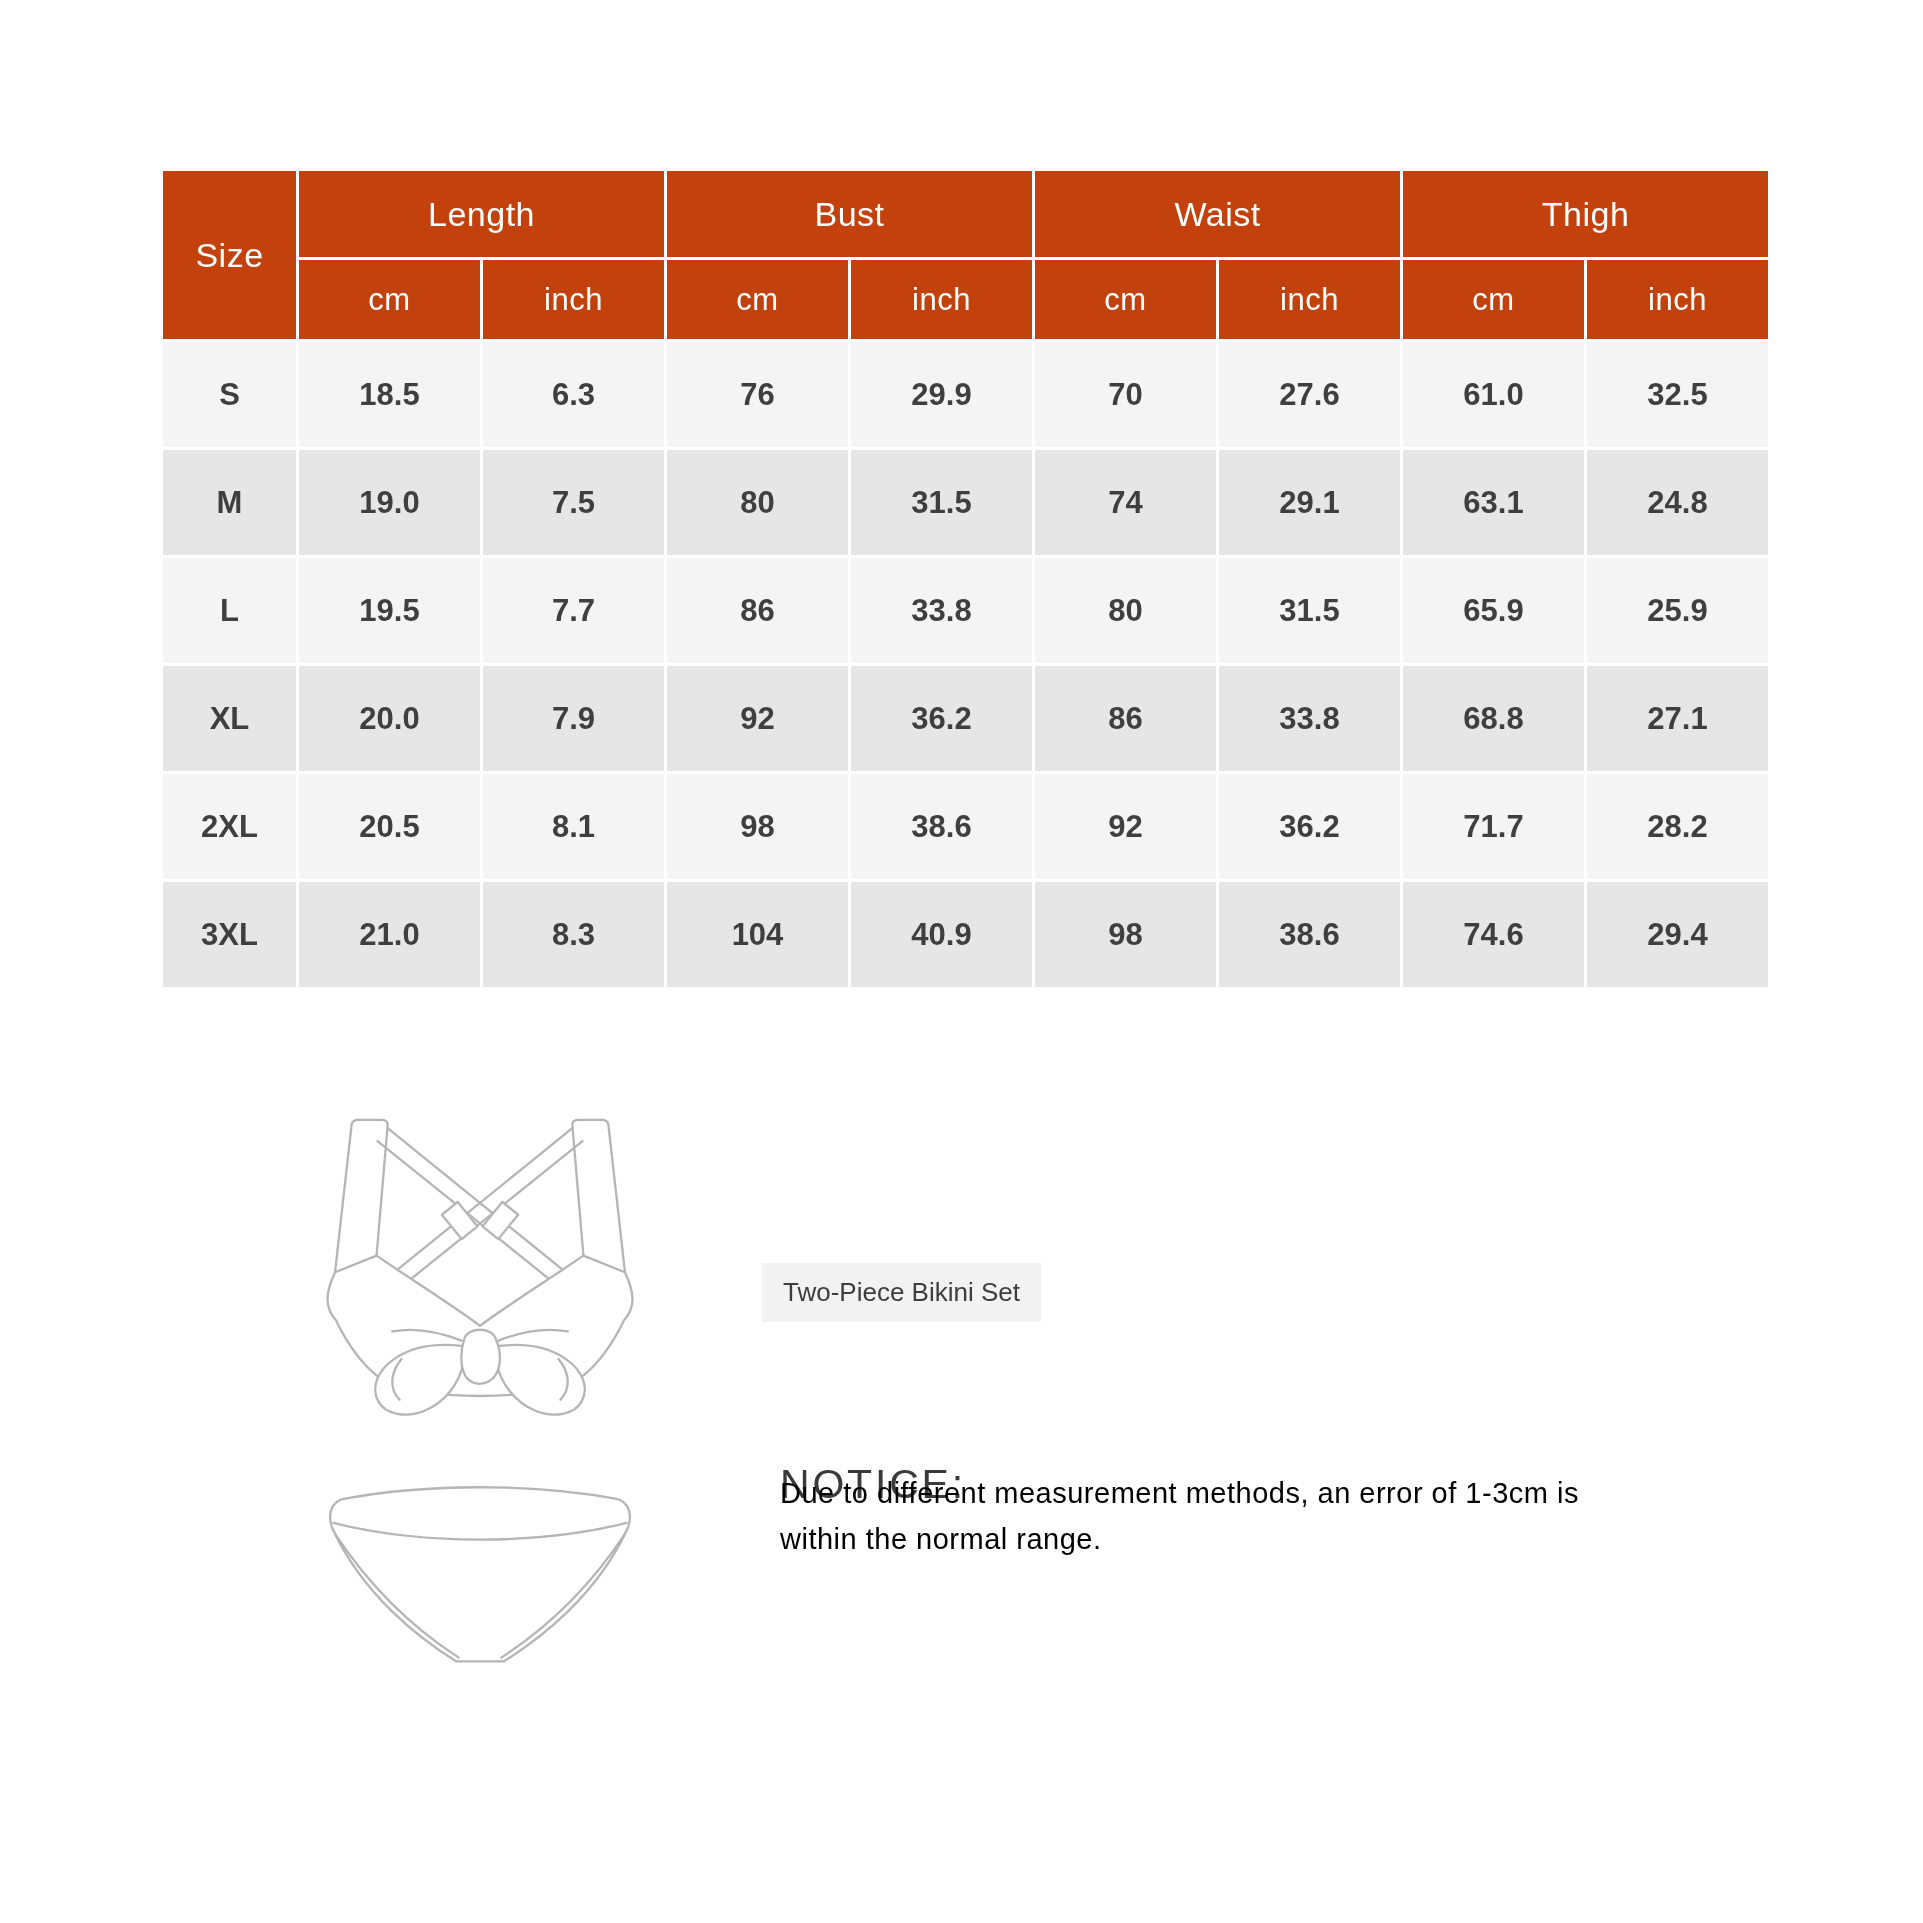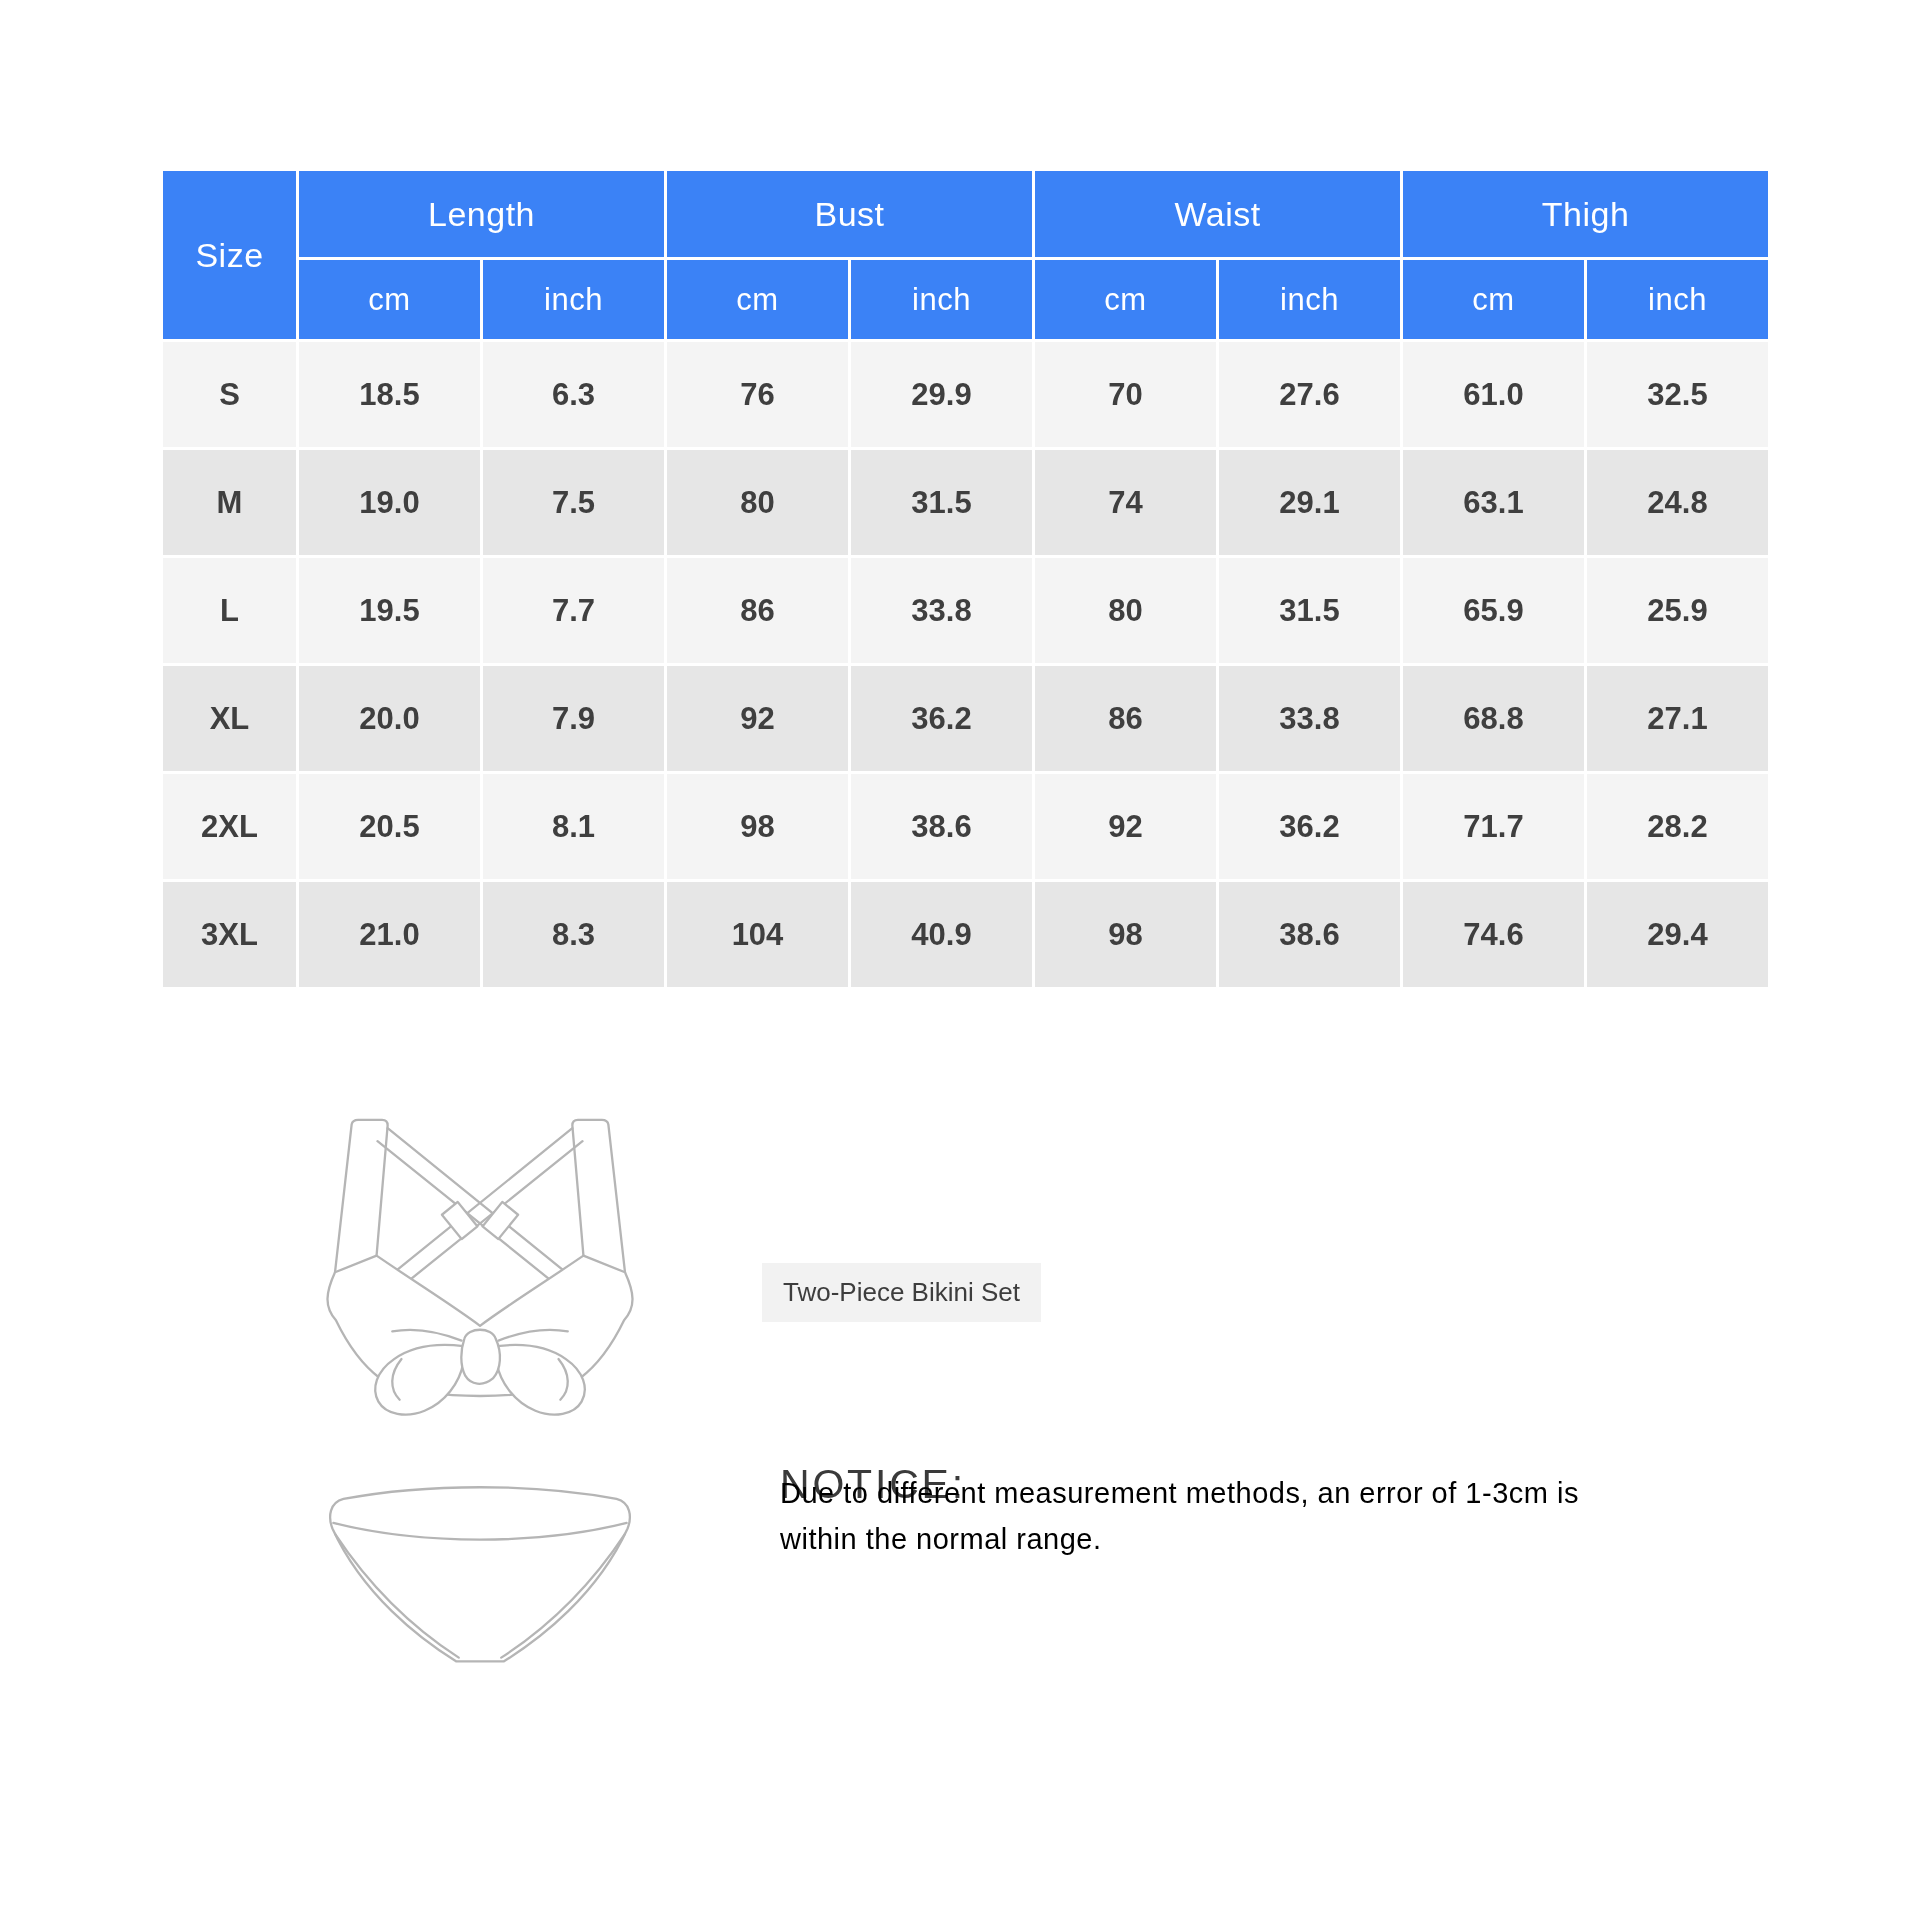--- a/index.html
+++ b/index.html
@@ -21,21 +21,21 @@
     border-collapse: collapse;
     table-layout: fixed;
   }
   .size-table th, .size-table td {
     border: 3.7px solid #ffffff;
     text-align: center;
     vertical-align: middle;
     padding: 0;
   }
   .size-table thead th {
-    background: #3b82f6;
+    background: #c2410c;
     color: #ffffff;
     font-weight: 500;
     letter-spacing: 0.5px;
   }
   .size-table thead tr.group-row { height: 89px; }
   .size-table thead tr.group-row th { font-size: 34px; }
   .size-table thead tr.unit-row { height: 82px; }
   .size-table thead tr.unit-row th { font-size: 31px; }
   .size-table tbody tr { height: 108px; }
   .size-table tbody tr:nth-child(odd)  { background: #f4f4f4; }

